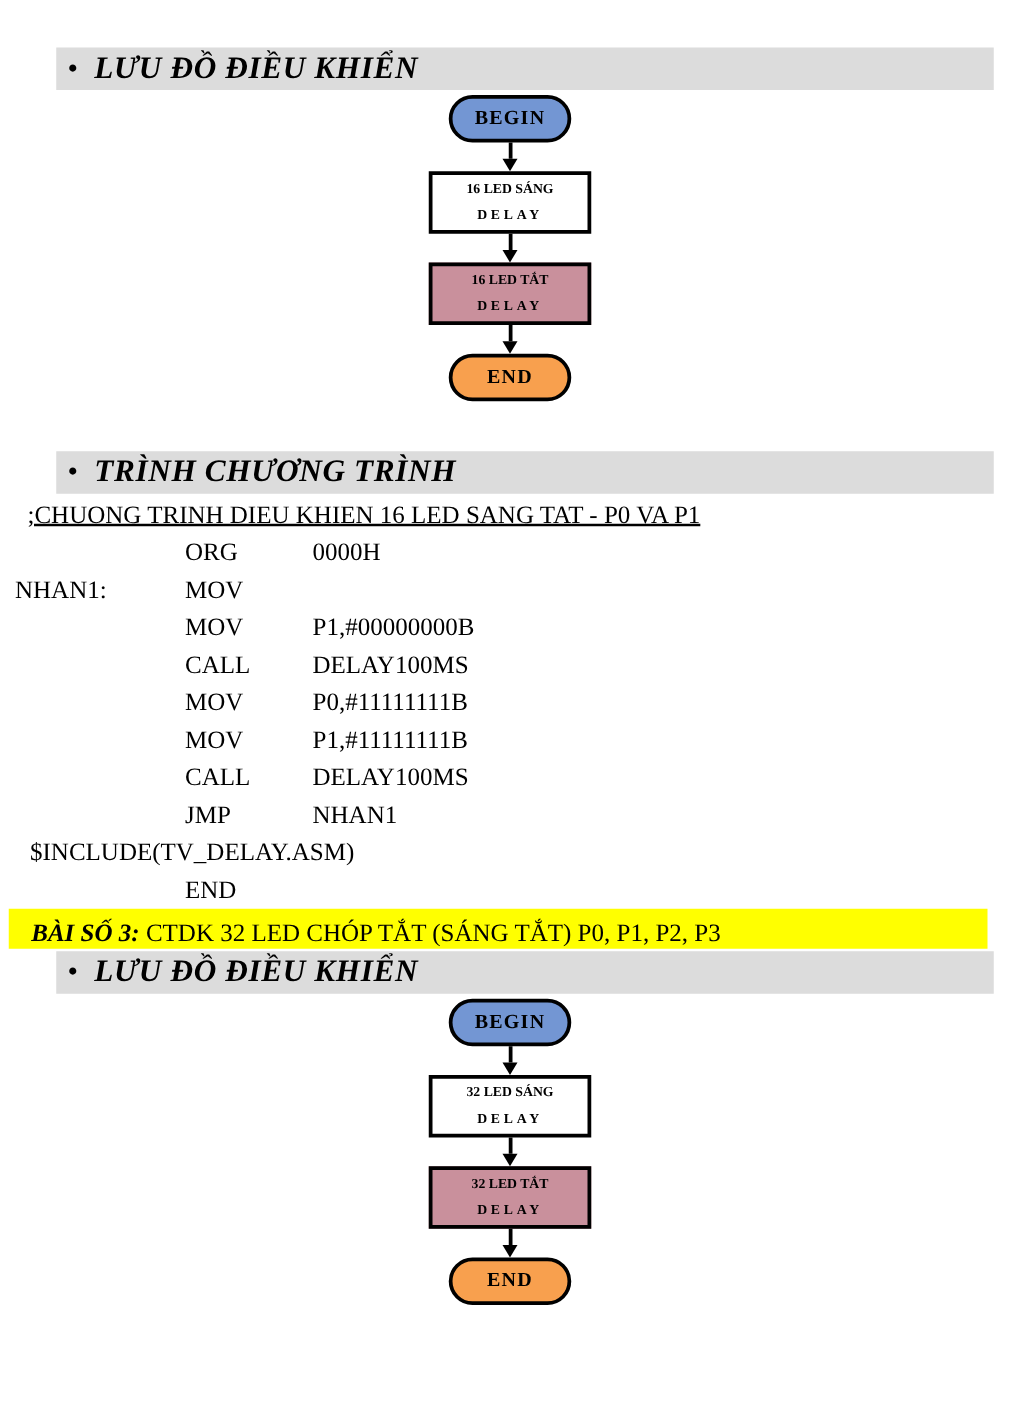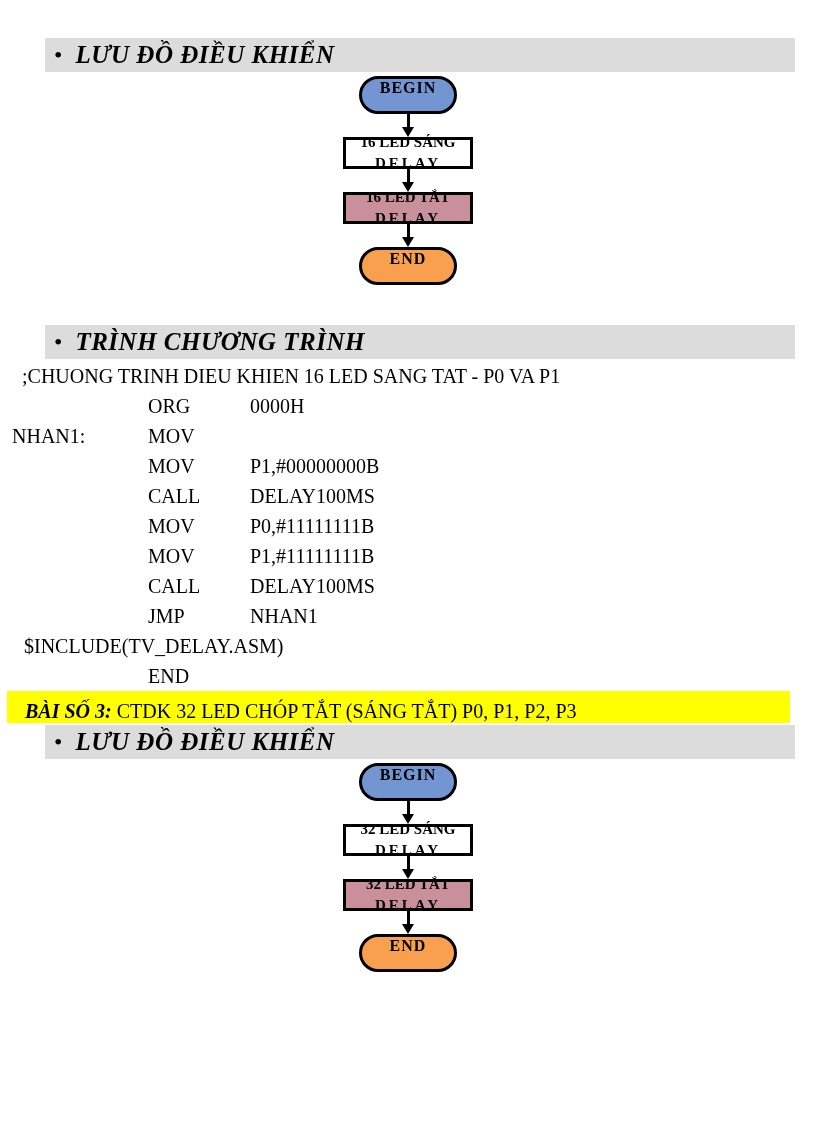--- a/index.html
+++ b/index.html
@@ -28,46 +28,46 @@
   }
 
   
   .flowchart {
     display: flex; flex-direction: column; align-items: center;
     margin-top: 4px;
   }
   .stadium {
     width: 98px; height: 38px;
     border: 3px solid #000; border-radius: 20px;
-    display: flex; align-items: flex-start; justify-content: center;
+    display: flex; align-items: center; justify-content: center;
     font-weight: bold; font-size: 16px; letter-spacing: 1px;
   }
   .stadium.begin { background: var(--begin-blue, #7396d3); }
   .stadium.end   { background: var(--end-orange, #f8a04e); }
   .pbox {
-    width: 130px; height: 32px;
+    width: 130px; height: 50px;
     border: 3px solid #000;
     display: flex; flex-direction: column; align-items: center; justify-content: center;
-    font-weight: bold; font-size: 15px; line-height: 21px;
+    font-weight: bold; font-size: 11px; line-height: 21px;
     text-align: center;
     background: #ffffff;
   }
   .pbox.off { background: var(--off-pink, #c9909c); }
   .pbox .l2 { letter-spacing: 3px; }
   .arrow { display: flex; flex-direction: column; align-items: center; height: 23px; }
   .arrow .shaft { width: 3px; flex: 1; background: #000; }
   .arrow .head {
     width: 0; height: 0;
     border-left: 6px solid transparent; border-right: 6px solid transparent;
     border-top: 10px solid #000;
   }
 
   
   .codeblock { margin-top: 2px; font-size: 20px; }
-  .code-comment { margin-left: 22px; line-height: 30px; white-space: pre; }
+  .code-comment { margin-left: 22px; line-height: 30px; white-space: pre; text-decoration: underline; }
   .code-row { display: grid; grid-template-columns: 136px 102px auto; padding-left: 12px; line-height: 30px; }
   .code-include { margin-left: 24px; line-height: 30px; }
 
   
   .exercise {
     margin-left: 7px; margin-right: 26px;
     height: 32px;
     background: var(--highlight-yellow, #ffff00);
     display: flex; align-items: flex-end;
     padding-left: 18px;

